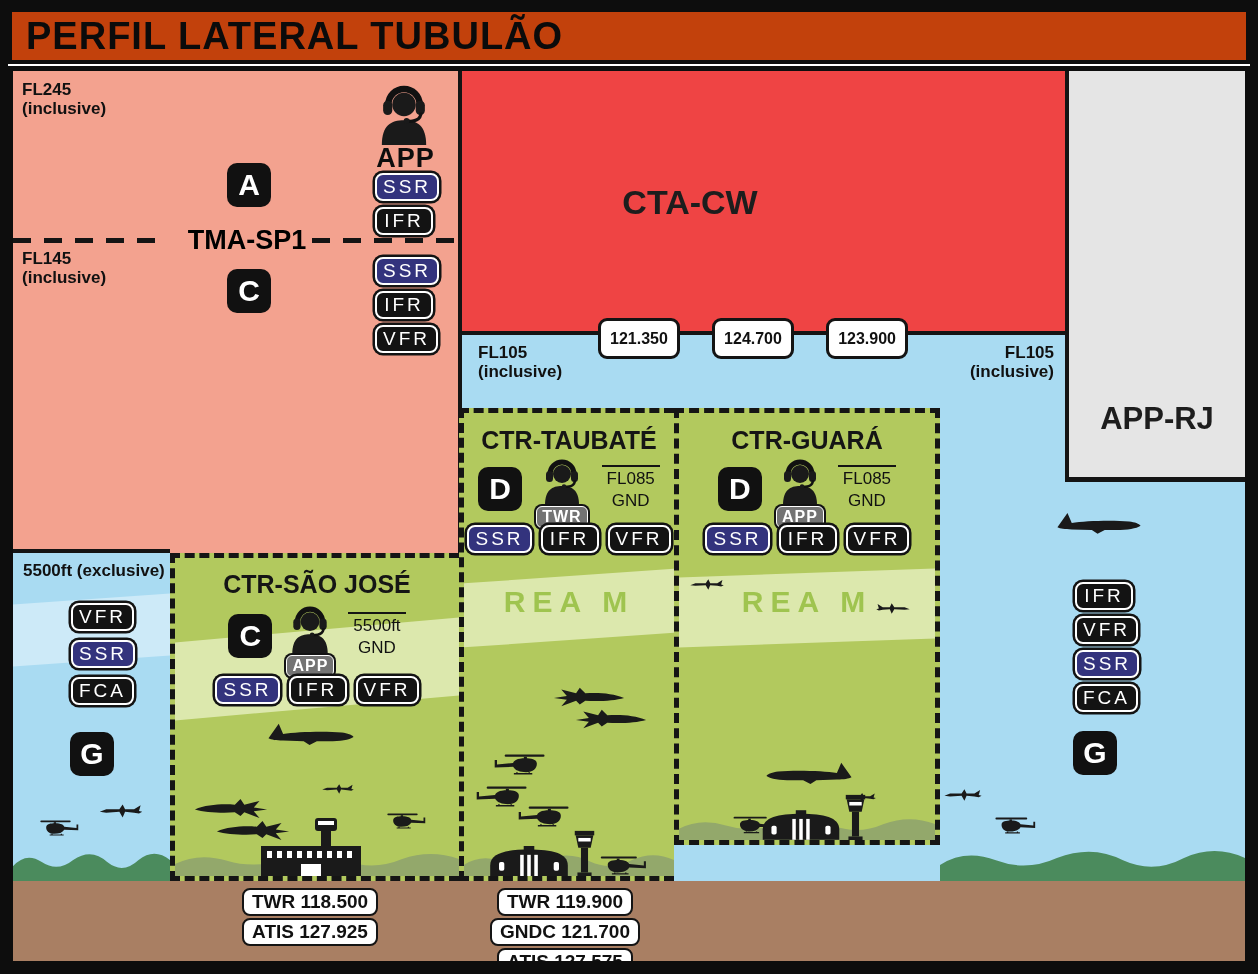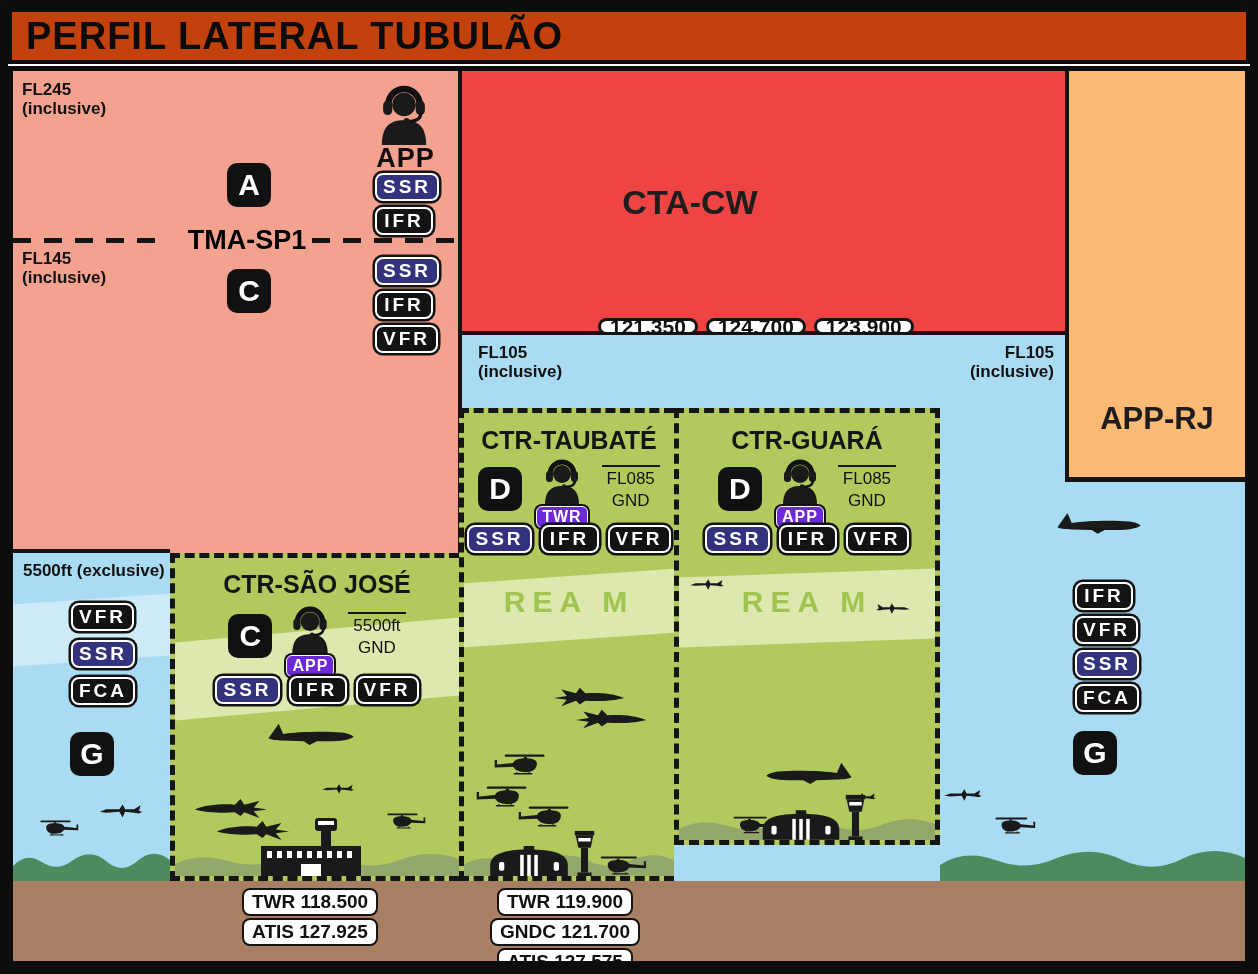--- a/index.html
+++ b/index.html
@@ -14,50 +14,50 @@
             border:4px solid #0d0d0d;display:flex;align-items:center;}
   .titlebar h1{margin:0 0 0 14px;font-size:38px;font-weight:bold;letter-spacing:1px;color:#0b0b0b;}
 
   
   .diagram{left:8px;top:66px;width:1242px;height:900px;border:5px solid #0d0d0d;
            background:#a9dbf2;overflow:hidden;}
 
   
   .pink{left:0;top:0;width:449px;height:482px;background:#f3a28f;border-right:4px solid #141414;}
   .gray-cta{left:449px;top:0;width:603px;height:264px;background:#ef4444;border-bottom:4px solid #141414;}
-  .gray-apprj{left:1052px;top:0;width:180px;height:411px;background:#fdba74;
+  .gray-apprj{left:1052px;top:0;width:180px;height:411px;background:#e5e5e5;
               border-left:4px solid #141414;border-bottom:5px solid #141414;}
   .region-label{font-weight:bold;color:#1d1d1d;text-align:center;}
 
   
   .fl{font-size:17px;font-weight:bold;line-height:1.12;}
 
   
   .freqpill{background:#fff;border:3px solid #141414;border-radius:9px;
-            font-weight:bold;font-size:21px;padding:0 9px;height:17px;
+            font-weight:bold;font-size:16px;padding:0 9px;height:41px;
             display:flex;align-items:center;justify-content:center;white-space:nowrap;}
   .gpill{background:#fff;border:2.5px solid #141414;border-radius:8px;
          font-weight:bold;font-size:19px;padding:1px 8px;margin:1px 0;
          display:inline-block;white-space:nowrap;}
   .gstack{display:flex;flex-direction:column;align-items:center;}
 
   
   .clsbadge{background:#111;color:#fff;border-radius:10px;width:44px;height:44px;
             display:flex;align-items:center;justify-content:center;
             font-size:30px;font-weight:bold;}
 
   
   .pillbadge{background:#131313;color:#fff;border:2px solid #fff;border-radius:8px;
-             box-shadow:0 0 0 2.5px #131313;font-weight:bold;font-size:19px;
+             box-shadow:0 0 0 2.5px #131313;font-weight:normal;font-size:19px;
              letter-spacing:3px;height:28px;min-width:58px;padding:0 6px;
              display:flex;align-items:center;justify-content:center;white-space:nowrap;text-align:right;}
   .pillbadge.ssr{background:#33337d;box-shadow:0 0 0 2.5px #131313;}
 
   
-  .ctl-label{background:#6d28d9;color:#fff;border:1.5px solid #fff;border-radius:6px;
+  .ctl-label{background:#737373;color:#fff;border:1.5px solid #fff;border-radius:6px;
              box-shadow:0 0 0 2px #131313;font-weight:bold;font-size:16px;
              letter-spacing:1px;padding:0 5px;height:22px;display:flex;
              align-items:center;justify-content:center;}
   .big-app{font-size:27px;font-weight:bold;letter-spacing:1px;color:#0d0d0d;text-align:center;}
 
   
   .levels{text-align:center;font-weight:normal;font-size:17px;line-height:1.3;}
   .levels .top{border-top:2.5px solid #141414;padding:1px 5px 0 5px;display:inline-block;}
 
   

